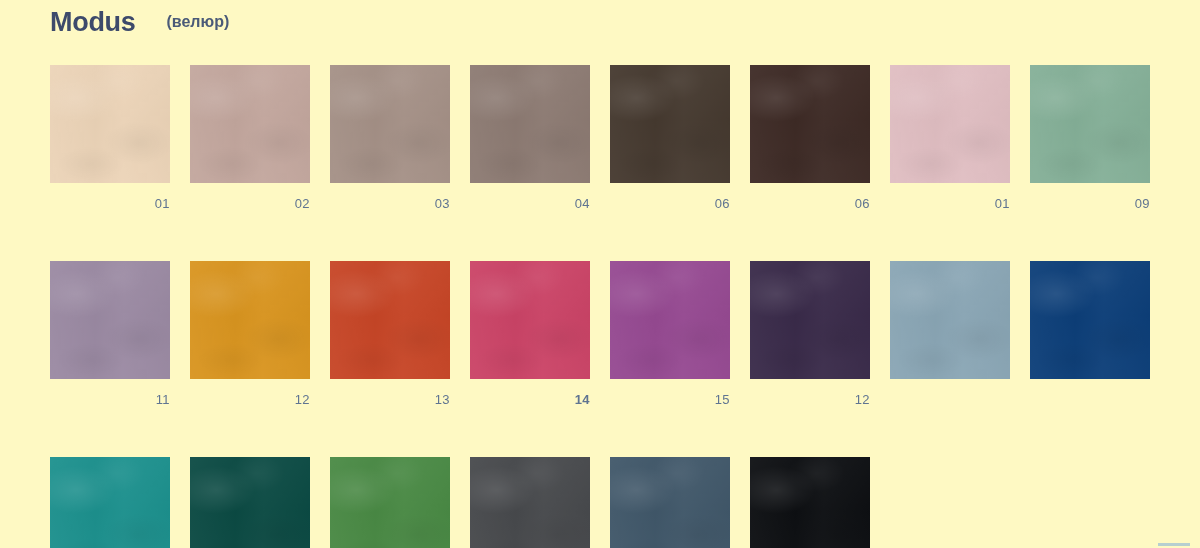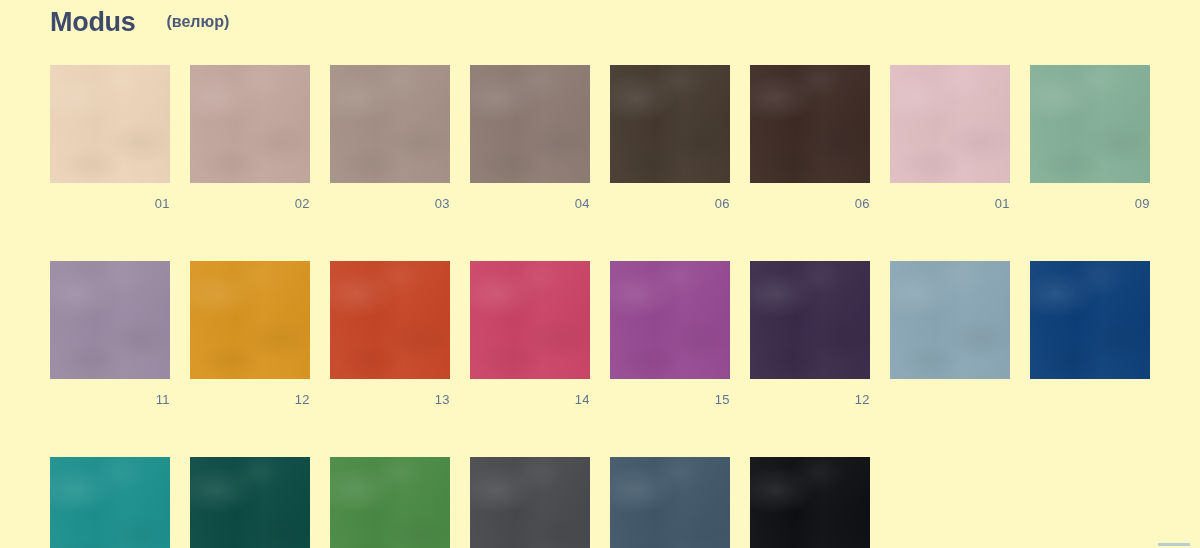--- a/index.html
+++ b/index.html
@@ -157,21 +157,21 @@
       <div class="swatch-cell">
         <div class="swatch-chip" style="background-color: rgb(217, 149, 32);"></div>
         <div class="swatch-label" style="color: rgb(95, 116, 145);">12</div>
       </div>
       <div class="swatch-cell">
         <div class="swatch-chip" style="background-color: rgb(199, 70, 39);"></div>
         <div class="swatch-label" style="color: rgb(95, 116, 145);">13</div>
       </div>
       <div class="swatch-cell">
         <div class="swatch-chip" style="background-color: rgb(203, 68, 103);"></div>
-        <div class="swatch-label" style="color: rgb(95, 116, 145);">14</div>
+        <div class="swatch-label" style="color: rgb(95, 116, 145); font-weight: bold;">14</div>
       </div>
       <div class="swatch-cell">
         <div class="swatch-chip" style="background-color: rgb(150, 74, 146);"></div>
         <div class="swatch-label" style="color: rgb(95, 116, 145);">15</div>
       </div>
       <div class="swatch-cell">
         <div class="swatch-chip" style="background-color: rgb(58, 43, 74);"></div>
         <div class="swatch-label" style="color: rgb(95, 116, 145);">12</div>
       </div>
       <div class="swatch-cell">

